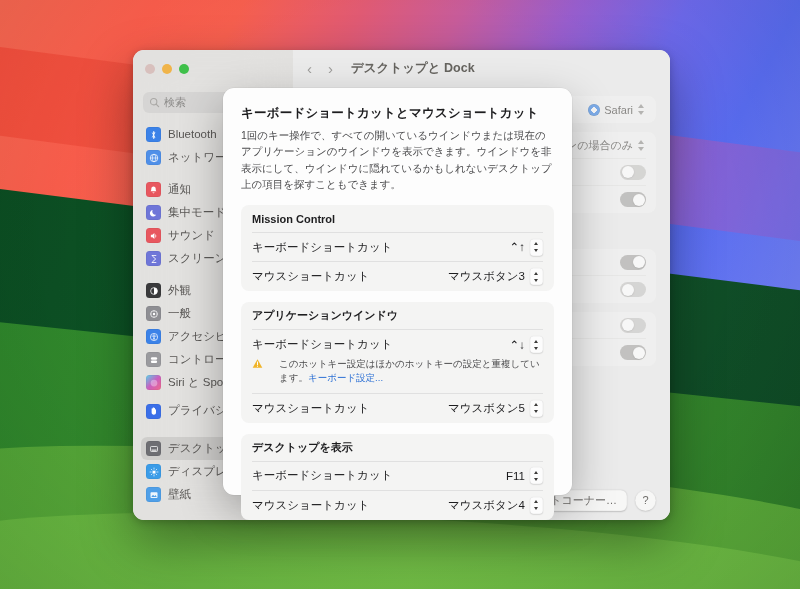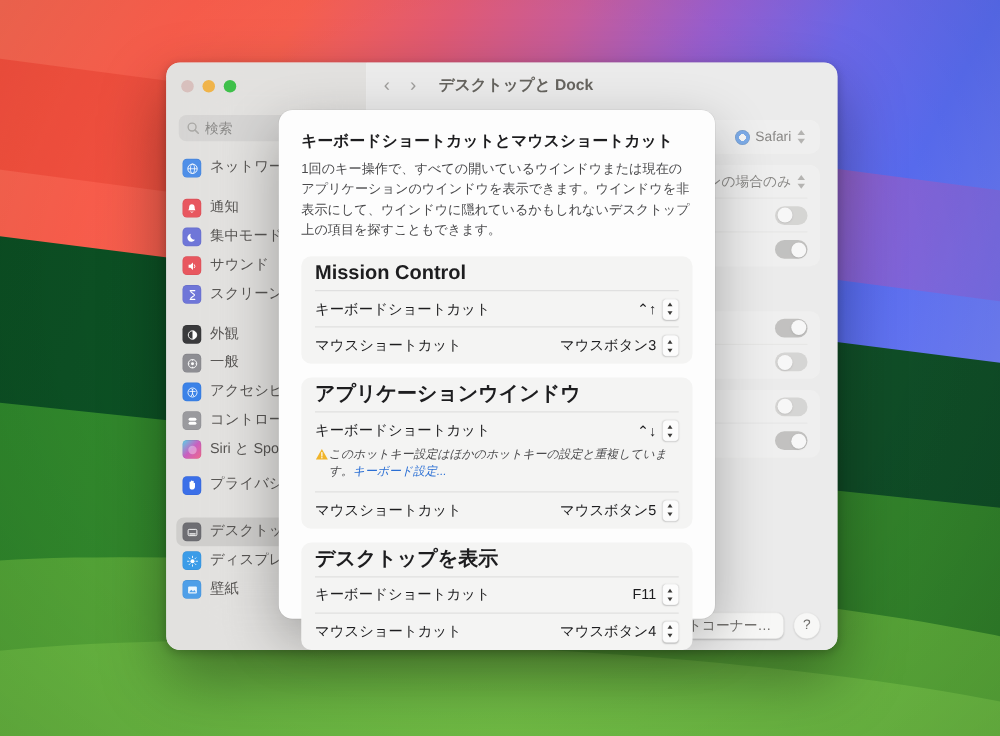--- a/index.html
+++ b/index.html
@@ -233,21 +233,21 @@
     line-height:1.55;
     margin-bottom:13px;
   }
   .card {
     background:#f4f4f3;
     border-radius:8px;
     margin-bottom:11px;
     padding:0 11px;
   }
   .card-title {
-    font-size:16px; font-weight:700; color:#1d1d1f;
+    font-size:11px; font-weight:700; color:#1d1d1f;
     height:28px; display:flex; align-items:center;
     border-bottom:.5px solid rgba(0,0,0,.08);
   }
   .row {
     min-height:29px;
     display:flex; align-items:center;
     border-bottom:.5px solid rgba(0,0,0,.08);
     font-size:11.5px; color:#1d1d1f;
   }
   .row:last-child { border-bottom:none; }
@@ -265,26 +265,25 @@
     position:relative; flex:0 0 13px;
   }
   .stepper2:before, .stepper2:after {
     content:''; position:absolute; left:4px;
     border-left:2.5px solid transparent; border-right:2.5px solid transparent;
   }
   .stepper2:before { top:3.5px; border-bottom:3.5px solid #3b3a38; }
   .stepper2:after { bottom:3.5px; border-top:3.5px solid #3b3a38; }
 
   .warn-line {
-    display:flex; align-items:flex-start; gap:0;
+    display:flex; align-items:flex-start; gap:16px;
     font-size:9.5px; color:#4a4a4c;
     line-height:1.5;
     margin-top:3px;
     padding-right:2px;
-    font-style:italic;
   }
   .warn-tri { flex:0 0 11px; margin-top:1px; }
   .warn-text { }
   .link { color:#2b6fd4; }
 
   #sheet-footer {
     margin-top:auto;
     height:46px;
     display:flex; align-items:center; justify-content:flex-end;
     padding-bottom:4px;
@@ -326,20 +325,28 @@
         <circle cx="6.8" cy="6.8" r="4.6" fill="none" stroke="#76746f" stroke-width="1.6"></circle>
         <line x1="10.3" y1="10.3" x2="14" y2="14" stroke="#76746f" stroke-width="1.8" stroke-linecap="round"></line>
       </svg>
       <span class="search-ph">検索</span>
     </div>
 
     <div class="side-list">
 
       <div class="side-group">
         <div class="side-item">
+          <span class="side-ico" style="background:#3b82e8">
+            <svg width="9" height="10" viewBox="0 0 12 16">
+                <path d="M4 4.2 8.4 11.8 6 13.6V2.4l2.4 1.8L4 11.8" stroke="#fff" stroke-width="1.3" fill="none" stroke-linejoin="round"></path>
+              </svg>
+          </span>
+          <span class="side-label">Bluetooth</span>
+        </div>
+        <div class="side-item">
           <span class="side-ico" style="background:#4f8fe8">
             <svg width="10" height="10" viewBox="0 0 16 16">
                 <circle cx="8" cy="8" r="6" fill="none" stroke="#fff" stroke-width="1.2"></circle>
                 <ellipse cx="8" cy="8" rx="2.6" ry="6" fill="none" stroke="#fff" stroke-width="1"></ellipse>
                 <line x1="2" y1="8" x2="14" y2="8" stroke="#fff" stroke-width="1"></line>
               </svg>
           </span>
           <span class="side-label">ネットワーク</span>
         </div>
       </div>

